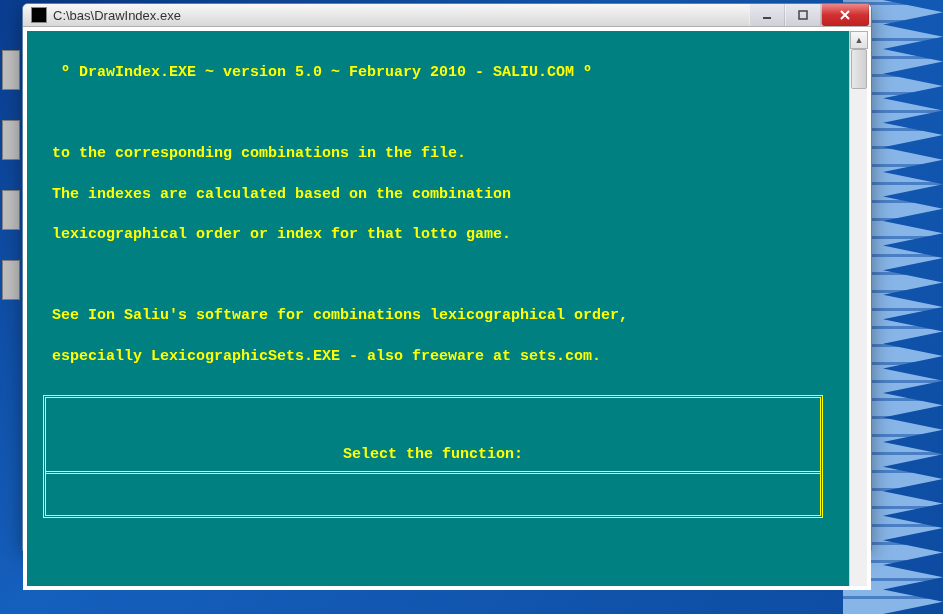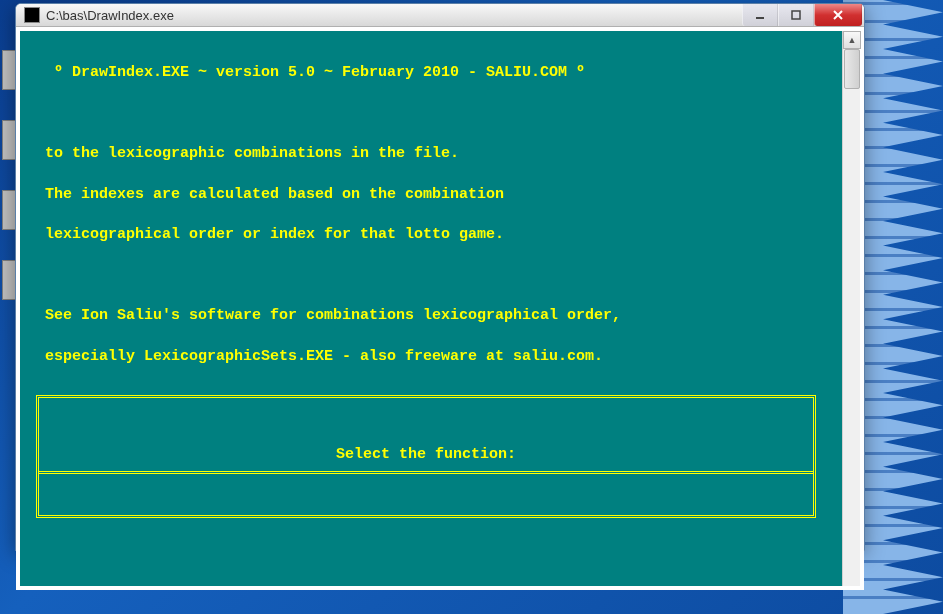--- a/index.html
+++ b/index.html
@@ -44,21 +44,21 @@
     }
     .desktop-icon {
       width: 18px;
       height: 40px;
       margin-bottom: 30px;
       background: #c0c0c0;
       border: 1px solid #808080;
     }
     .window {
       position: absolute;
-      left: 15px;
+      left: 22px;
       top: 3px;
       width: 850px;
       height: 548px;
       background: #fff;
       border: 1px solid #5a7fa8;
       border-radius: 6px 6px 0 0;
       box-shadow: 0 4px 20px rgba(0,0,0,0.4);
       display: flex;
       flex-direction: column;
     }
@@ -200,26 +200,26 @@
         <svg width="12" height="12">
             <path d="M2 2 L10 10 M10 2 L2 10" stroke="#fff" stroke-width="2"></path>
           </svg>
       </div>
     </div>
   </div>
   <div class="console-area">
     <div class="console">
 <span class="header-line">  º DrawIndex.EXE ~ version 5.0 ~ February 2010 - SALIU.COM º</span>
 <span class="desc-line"> </span>
-<span class="desc-line"> to the lexicographic combinations in the file.</span>
+<span class="desc-line"> to the corresponding combinations in the file.</span>
 <span class="desc-line"> The indexes are calculated based on the combination</span>
 <span class="desc-line"> lexicographical order or index for that lotto game.</span>
 <span class="desc-line"> </span>
 <span class="desc-line"> See Ion Saliu's software for combinations lexicographical order,</span>
-<span class="desc-line"> especially LexicographicSets.EXE - also freeware at saliu.com.</span>
+<span class="desc-line"> especially LexicographicSets.EXE - also freeware at sets.com.</span>
 <div class="menu-box">
   <div class="menu-title">Select the function:</div>
   
 </div>
 
     </div>
     <div class="scrollbar">
       <div class="scroll-btn up">▲</div>
       <div class="scroll-thumb"></div>
 

